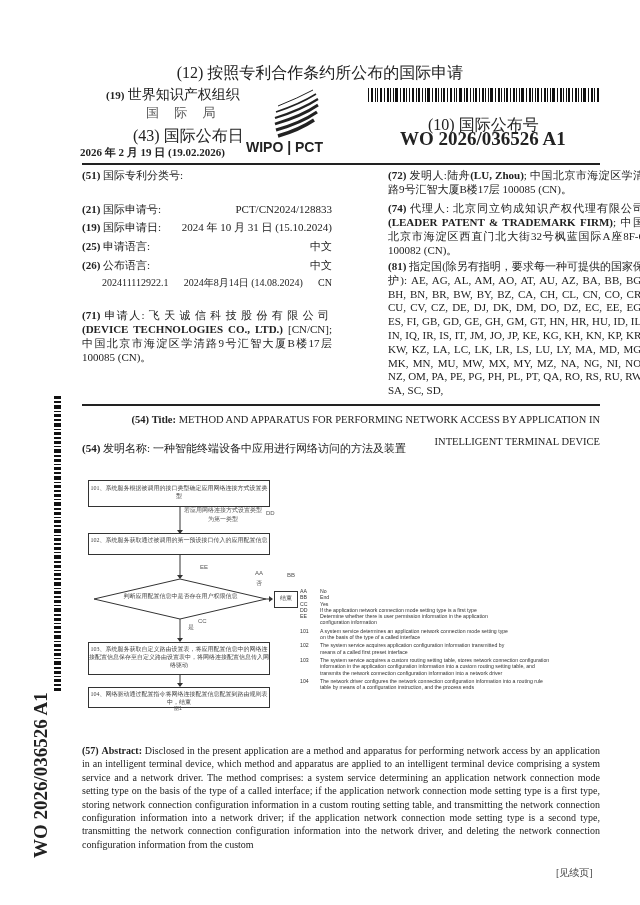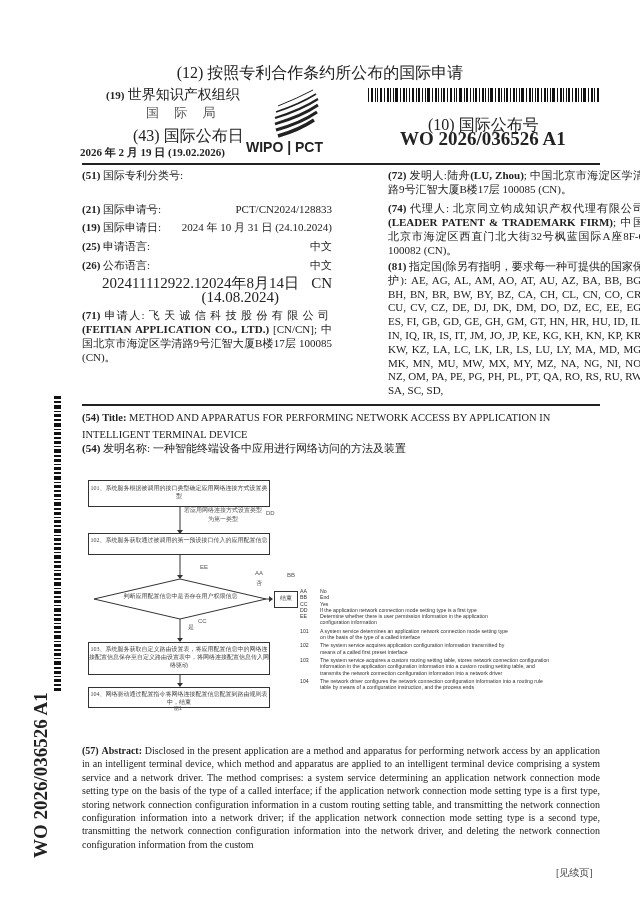--- a/index.html
+++ b/index.html
@@ -20,21 +20,21 @@
   .rule { left:82px; width:518px; height:2px; background:#222; }
   
   .fld { font-size:11px; line-height:14px; }
   .code { font-weight:bold; }
   .left-col { left:82px; width:250px; }
   .right-col { left:344px; width:256px;margin-left:44px; }
   .rowflex { display:flex; justify-content:space-between; }
   .indent { padding-left:20px; }
   .just { text-align:justify; }
   
-  #title-en { left:82px; top:409px; width:518px; font-size:10.5px; line-height:17px; }
+  #title-en { left:82px; top:409px; width:518px; font-size:10.5px; line-height:22px;text-align:right; }
   #title-zh { left:82px; top:441px; font-size:11px; }
   
   #flow { left:88px; top:478px; width:210px; height:230px; }
   .fbox { position:absolute; border:1px solid #333; font-size:6px; line-height:8px; text-align:center; color:#444; background:#fff; }
   .ftxt { position:absolute; font-size:6px; color:#555; font-family:"Liberation Sans",sans-serif; }
   
   #legend { left:300px; top:588px; width:300px; font-family:"Liberation Sans",sans-serif; font-size:5.2px; line-height:6.3px; color:#333; }
   .lg-row { display:flex; }
   .lg-key { width:20px; flex:none; }
   
@@ -155,41 +155,41 @@
 
 <div class="abs fld left-col" style="top:168px">
   <div><span class="code">(51)</span> <span>国际专利分类号:</span></div>
 </div>
 <div class="abs fld left-col rowflex" style="top:202px">
   <span><span class="code">(21)</span> <span>国际申请号:</span></span>
   <span>PCT/CN2024/128833</span>
 </div>
 <div class="abs fld left-col rowflex" style="top:220px">
   <span><span class="code">(19)</span> <span>国际申请日:</span></span>
-  <span>2024 年 10 月 31 日 (24.10.2024)</span>
+  <span>2024 年 10 月 31 日 (15.10.2024)</span>
 </div>
 <div class="abs fld left-col rowflex" style="top:239px">
   <span><span class="code">(25)</span> <span>申请语言:</span></span>
   <span>中文</span>
 </div>
 <div class="abs fld left-col rowflex" style="top:258px">
   <span><span class="code">(26)</span> <span>公布语言:</span></span>
   <span>中文</span>
 </div>
 <div class="abs fld left-col" style="top:276px">
-  <div class="indent rowflex" style="font-size:15px">
+  <div class="indent rowflex" style="font-size:10px">
     <span>202411112922.1</span>
     <span>2024年8月14日 (14.08.2024)</span>
     <span>CN</span>
   </div>
 </div>
 <div class="abs fld left-col just" style="top:308px">
   <span class="code">(71)</span> <span>申请人:</span>
   <span style="letter-spacing:3px">飞天诚信科技股份有限公司</span>
-  <b>(FEITIAN APPLICATION CO., LTD.)</b><span> [CN/CN]; 中国北京市海淀区学清路9号汇智大厦B楼17层 100085 (CN)。</span>
+  <b>(DEVICE TECHNOLOGIES CO., LTD.)</b><span> [CN/CN]; 中国北京市海淀区学清路9号汇智大厦B楼17层 100085 (CN)。</span>
 </div>
 
 <div class="abs fld right-col just" style="top:168px">
   <span class="code">(72)</span> <span>发明人:</span><span>陆舟</span><b>(LU, Zhou)</b><span>; 中国北京市海淀区学清路9号汇智大厦B楼17层 100085 (CN)。</span>
 </div>
 <div class="abs fld right-col just" style="top:201px">
   <span class="code">(74)</span> <span>代理人:</span>
   <span>北京同立钧成知识产权代理有限公司</span><b>(LEADER PATENT &amp; TRADEMARK FIRM)</b><span>; 中国北京市海淀区西直门北大街32号枫蓝国际A座8F-6 100082 (CN)。</span>
 </div>
 <div class="abs fld right-col just" style="top:260px; line-height:13.8px">

